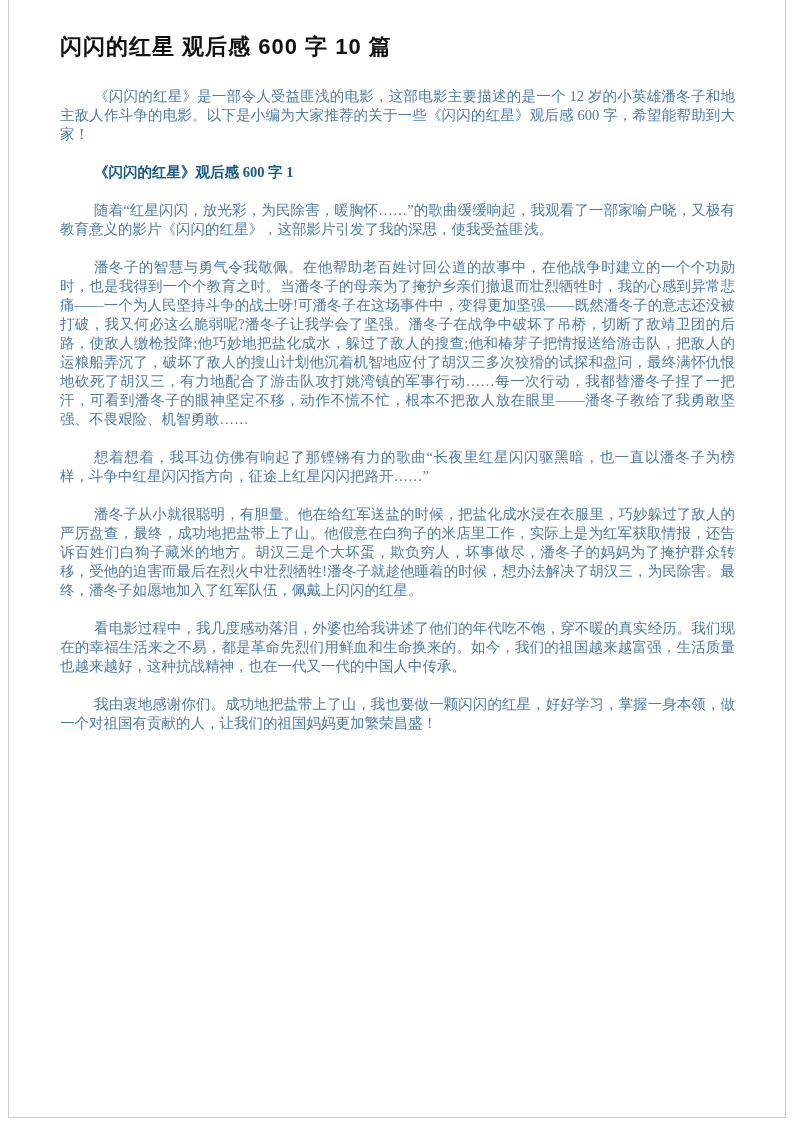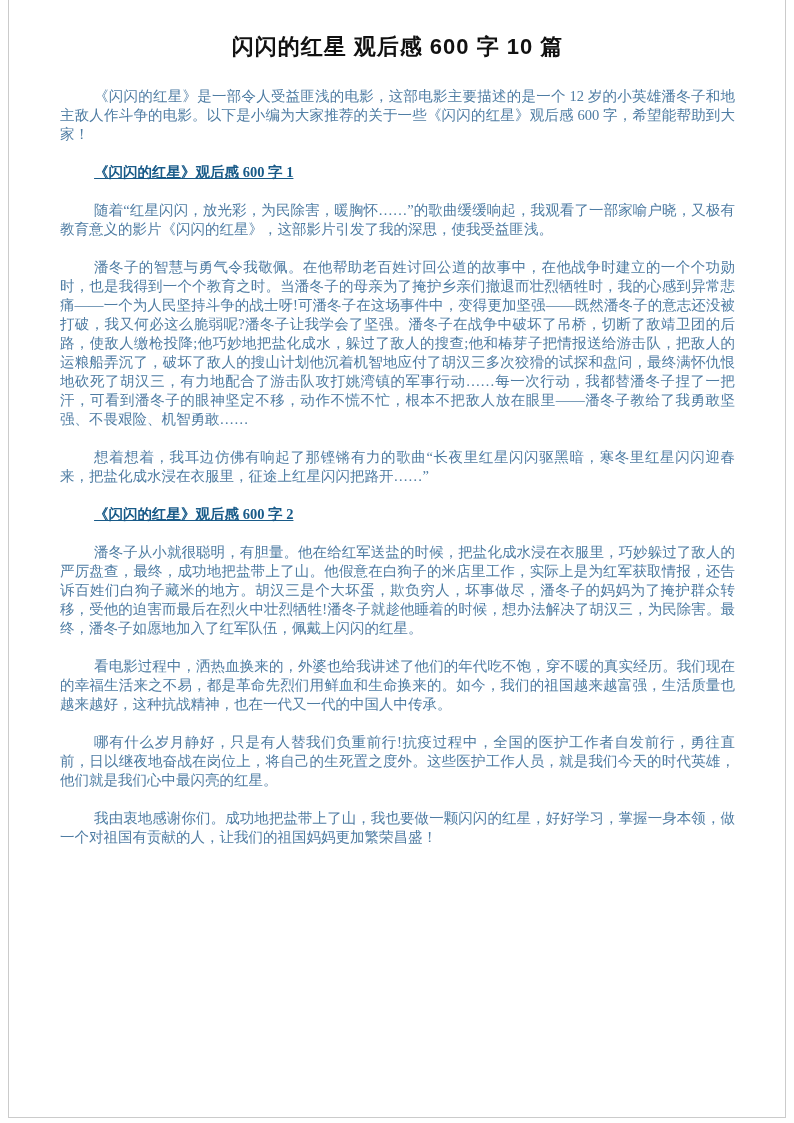--- a/index.html
+++ b/index.html
@@ -22,52 +22,49 @@
     box-sizing:border-box;
     padding:32px 59px 10px 60px;
     overflow:hidden;
   }
   .doc-title{
     font-family:"Liberation Sans","DejaVu Sans",sans-serif;
     font-size:22px;
     font-weight:600;
     letter-spacing:1px;
     color:var(--title-color,#111111);
-    text-align:center;
+    text-align:left;
     margin:0 0 25px 0;
   }
   .content p{
     font-size:14.5px;
     line-height:19px;
     margin:19px 0;
     text-align:justify;
     text-indent:2.35em;
     word-break:break-all;
   }
   .content > p:first-child{margin-top:0;}
   .para{color:var(--body-color,#4e7ca3);}
   .heading{
     color:var(--heading-color,#185a88);
     font-weight:bold;
     margin:22px 0 19px 0;
-    text-decoration:underline;
   }
 </style>
 </head>
 <body style="--title-color: #111111; --body-color: #4e7ca3; --heading-color: #185a88; --frame-color: #cbcbcb;">
 
 <div class="page-frame"></div>
 
 <div class="page">
   <h1 class="doc-title">闪闪的红星 观后感 600 字 10 篇</h1>
   <div class="content" id="content">
       <p class="para">《闪闪的红星》是一部令人受益匪浅的电影，这部电影主要描述的是一个 12 岁的小英雄潘冬子和地主敌人作斗争的电影。以下是小编为大家推荐的关于一些《闪闪的红星》观后感 600 字，希望能帮助到大家！</p>
       <p class="heading">《闪闪的红星》观后感 600 字 1</p>
       <p class="para">随着“红星闪闪，放光彩，为民除害，暖胸怀……”的歌曲缓缓响起，我观看了一部家喻户晓，又极有教育意义的影片《闪闪的红星》，这部影片引发了我的深思，使我受益匪浅。</p>
       <p class="para">潘冬子的智慧与勇气令我敬佩。在他帮助老百姓讨回公道的故事中，在他战争时建立的一个个功勋时，也是我得到一个个教育之时。当潘冬子的母亲为了掩护乡亲们撤退而壮烈牺牲时，我的心感到异常悲痛——一个为人民坚持斗争的战士呀!可潘冬子在这场事件中，变得更加坚强——既然潘冬子的意志还没被打破，我又何必这么脆弱呢?潘冬子让我学会了坚强。潘冬子在战争中破坏了吊桥，切断了敌靖卫团的后路，使敌人缴枪投降;他巧妙地把盐化成水，躲过了敌人的搜查;他和椿芽子把情报送给游击队，把敌人的运粮船弄沉了，破坏了敌人的搜山计划他沉着机智地应付了胡汉三多次狡猾的试探和盘问，最终满怀仇恨地砍死了胡汉三，有力地配合了游击队攻打姚湾镇的军事行动……每一次行动，我都替潘冬子捏了一把汗，可看到潘冬子的眼神坚定不移，动作不慌不忙，根本不把敌人放在眼里——潘冬子教给了我勇敢坚强、不畏艰险、机智勇敢……</p>
-      <p class="para">想着想着，我耳边仿佛有响起了那铿锵有力的歌曲“长夜里红星闪闪驱黑暗，寒冬里红星闪闪迎春来，把盐化成水浸在衣服里，征途上红星闪闪把路开……”</p>
-      <p class="heading">《闪闪的红星》观后感 600 字 2</p>
+      <p class="para">想着想着，我耳边仿佛有响起了那铿锵有力的歌曲“长夜里红星闪闪驱黑暗，也一直以潘冬子为榜样，斗争中红星闪闪指方向，征途上红星闪闪把路开……”</p>
       <p class="para">潘冬子从小就很聪明，有胆量。他在给红军送盐的时候，把盐化成水浸在衣服里，巧妙躲过了敌人的严厉盘查，最终，成功地把盐带上了山。他假意在白狗子的米店里工作，实际上是为红军获取情报，还告诉百姓们白狗子藏米的地方。胡汉三是个大坏蛋，欺负穷人，坏事做尽，潘冬子的妈妈为了掩护群众转移，受他的迫害而最后在烈火中壮烈牺牲!潘冬子就趁他睡着的时候，想办法解决了胡汉三，为民除害。最终，潘冬子如愿地加入了红军队伍，佩戴上闪闪的红星。</p>
-      <p class="para">看电影过程中，洒热血换来的，外婆也给我讲述了他们的年代吃不饱，穿不暖的真实经历。我们现在的幸福生活来之不易，都是革命先烈们用鲜血和生命换来的。如今，我们的祖国越来越富强，生活质量也越来越好，这种抗战精神，也在一代又一代的中国人中传承。</p>
-      <p class="para">哪有什么岁月静好，只是有人替我们负重前行!抗疫过程中，全国的医护工作者自发前行，勇往直前，日以继夜地奋战在岗位上，将自己的生死置之度外。这些医护工作人员，就是我们今天的时代英雄，他们就是我们心中最闪亮的红星。</p>
+      <p class="para">看电影过程中，我几度感动落泪，外婆也给我讲述了他们的年代吃不饱，穿不暖的真实经历。我们现在的幸福生活来之不易，都是革命先烈们用鲜血和生命换来的。如今，我们的祖国越来越富强，生活质量也越来越好，这种抗战精神，也在一代又一代的中国人中传承。</p>
       <p class="para">我由衷地感谢你们。成功地把盐带上了山，我也要做一颗闪闪的红星，好好学习，掌握一身本领，做一个对祖国有贡献的人，让我们的祖国妈妈更加繁荣昌盛！</p>
     </div>
 </div>
 
 </body></html>

